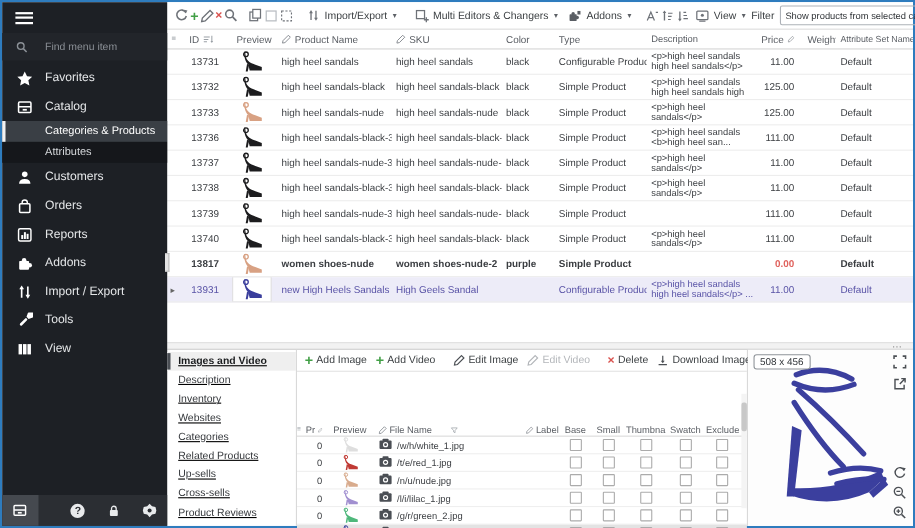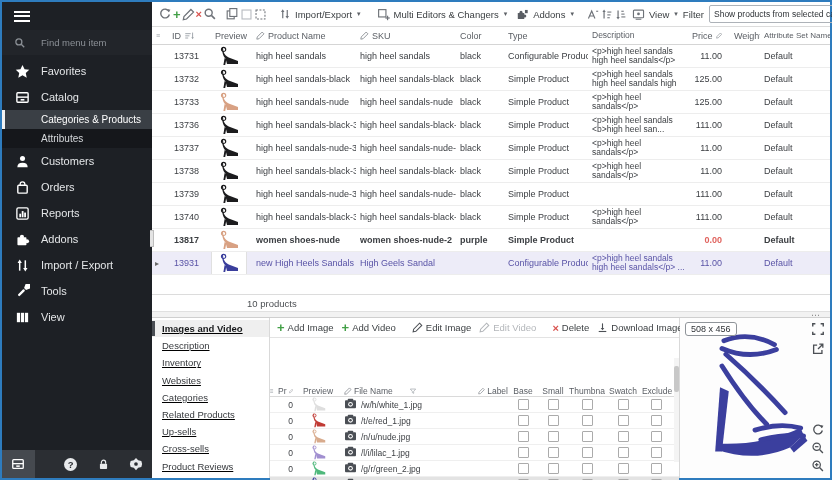--- a/index.html
+++ b/index.html
@@ -635,21 +635,20 @@
             <span class="cell c-sku">High Geels Sandal</span>
             <span class="cell c-color"></span>
             <span class="cell c-type">Configurable Product</span>
             <span class="cell c-desc">&lt;p&gt;high heel sandals high heel sandals&lt;/p&gt; ...</span>
             <span class="cell c-price">11.00</span>
             <span class="cell c-weight"></span>
             <span class="cell c-attr">Default</span>
           </div>
       </div>
       <div class="g-fill"></div>
-      <div class="g-foot">10 products</div>
     </div>
 
     <div class="splitter">
       <span class="grip">⋯</span>
     </div>
 
     <div class="bottom">
       <div class="tabs">
         <div class="tab selected">
             <span>Images and Video</span>

